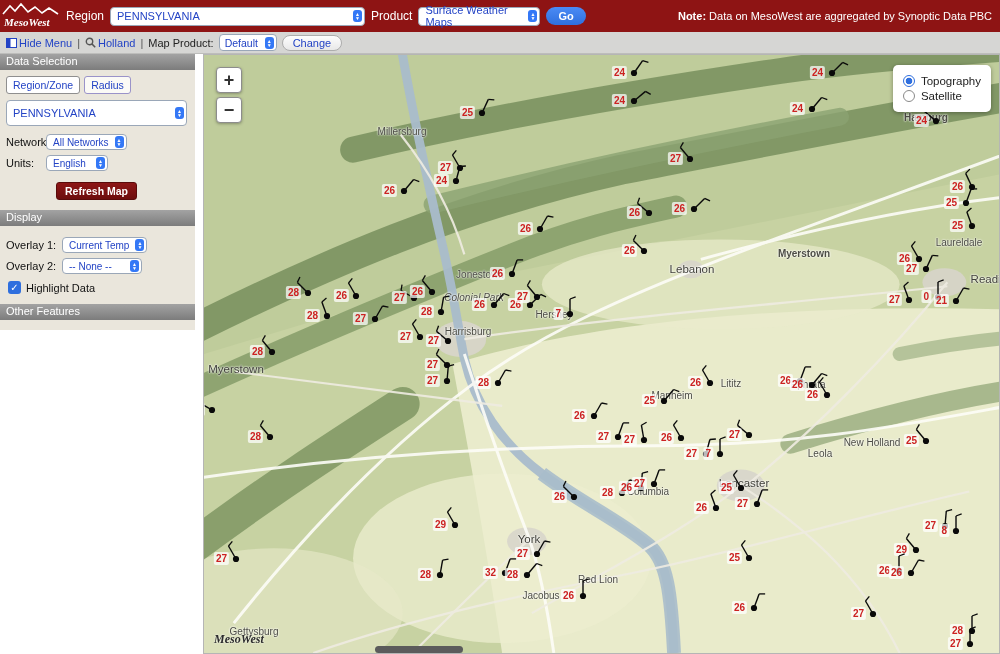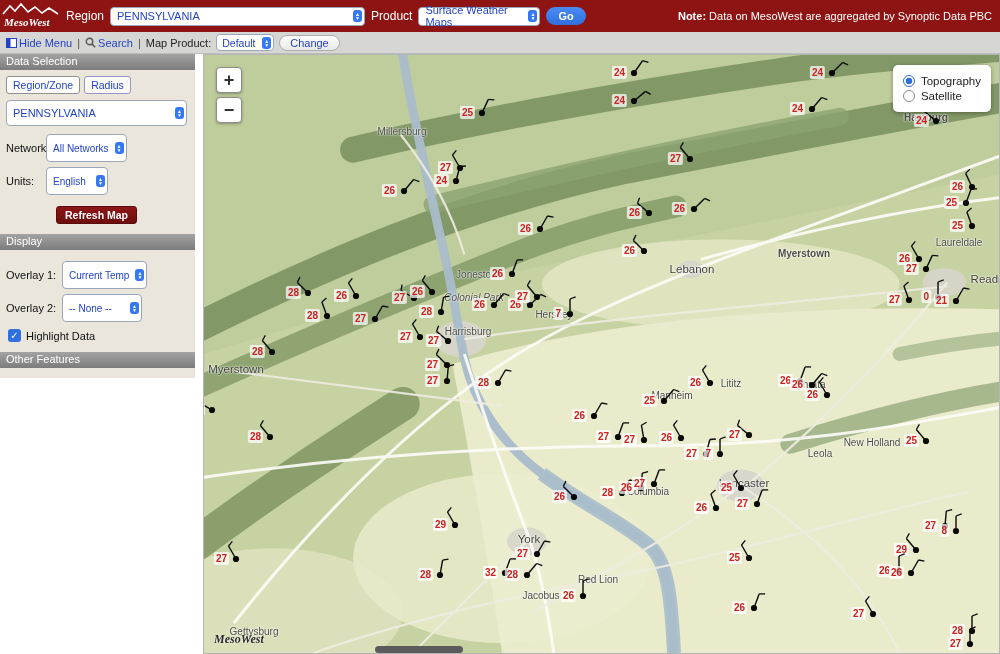--- a/index.html
+++ b/index.html
@@ -39,21 +39,21 @@
   .sb-h { background:linear-gradient(#a3a3a3,#7c7c7c); color:#fff; font-size:11px;
           padding:1px 6px; height:16px; }
   .sb-body { padding:6px 6px 8px 6px; font-size:11px; color:#111; }
   .tabs { display:flex; gap:4px; margin-bottom:6px; }
   .tab { border:1px solid #9a93c9; background:#fbfaf6; color:#2343c5; font-size:10.5px;
          padding:2px 6px; border-radius:3px; cursor:pointer; }
   .tab.active { background:#fff; border-color:#8f8f8f; }
   .sel-big { width:181px; height:26px; margin-bottom:8px; }
   .row { display:flex; align-items:center; margin:5px 0; }
   .row .lab { width:40px; }
-  .sel-sm { height:28px; font-size:10px; min-width:80px;gap:6px; }
+  .sel-sm { height:16px; font-size:10px; min-width:80px;gap:6px; }
   .refresh { background:linear-gradient(#8d1616,#6d0d0d); color:#fff; border:1px solid #5a0a0a;
              border-radius:3px; font-size:10.5px; font-weight:bold; padding:2px 8px;
              margin:6px 0 2px 50px; cursor:pointer; }
   .lab2 { width:56px; }
   .cbrow { display:flex; align-items:center; gap:5px; margin:7px 0 2px 2px; }
   .cb { width:13px; height:13px; border-radius:3px; background:#2f6fde; color:#fff; font-size:10px;
         display:flex; align-items:center; justify-content:center; cursor:pointer; }
   .time-row { display:flex; align-items:center; gap:5px; padding:8px 8px; }
 
   
@@ -131,21 +131,21 @@
       <rect x="0.5" y="0.5" width="4" height="9" fill="#2343c5"></rect>
     </svg>
     <span>Hide Menu</span>
   </span>
   <span class="sep">|</span>
   <span class="lnk">
     <svg width="11" height="11" viewBox="0 0 11 11">
       <circle cx="4.5" cy="4.5" r="3.2" fill="none" stroke="#555" stroke-width="1.4"></circle>
       <line x1="7" y1="7" x2="10.2" y2="10.2" stroke="#555" stroke-width="1.6"></line>
     </svg>
-    <span>Search</span>
+    <span>Holland</span>
   </span>
   <span class="sep">|</span>
   <span>Map Product:</span>
   <div class="sel sel-mini">
     <span style="color:#2343c5">Default</span>
     <span class="chev">
         <span>▲</span>
         <span>▼</span>
       </span>
   </div>

